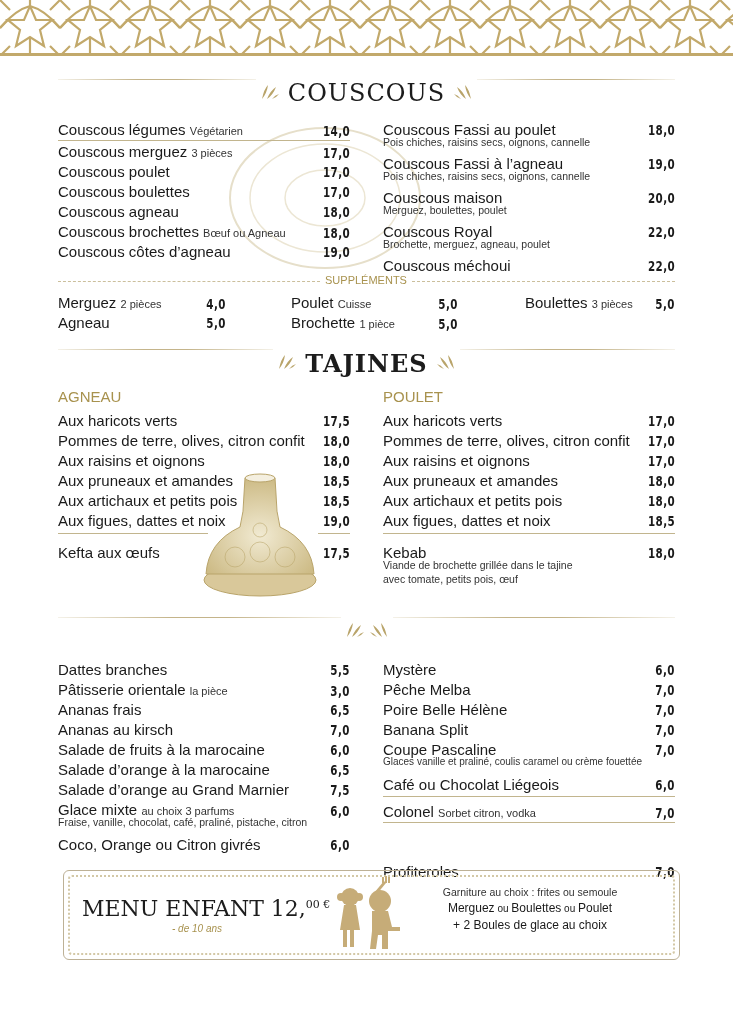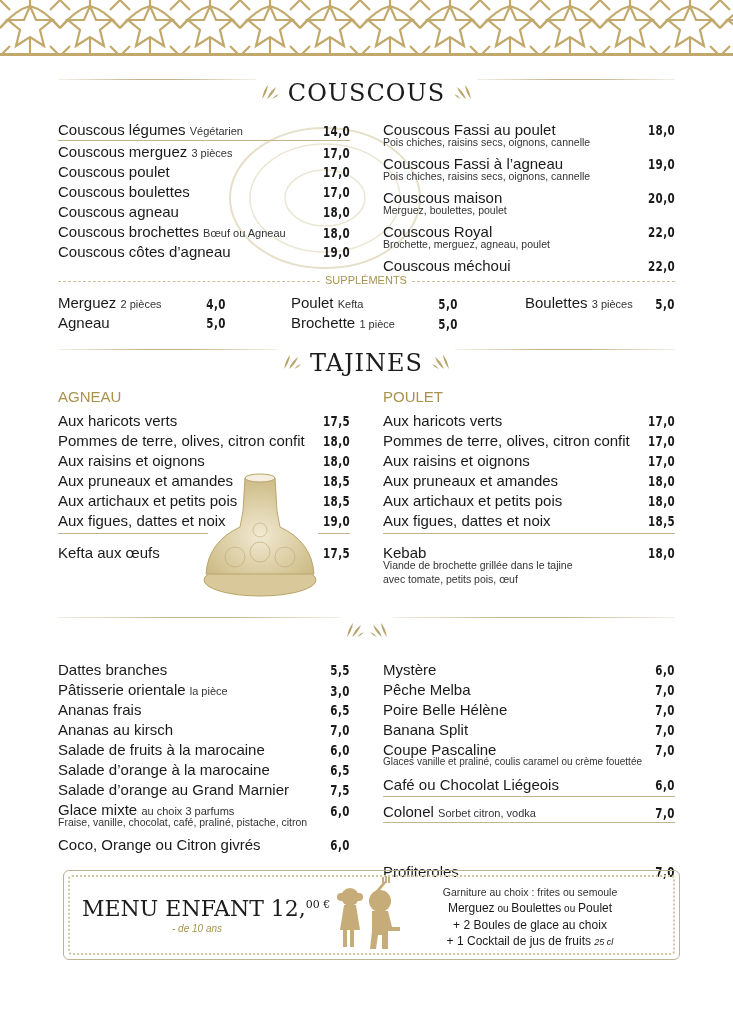--- a/index.html
+++ b/index.html
@@ -124,33 +124,33 @@
 
 <div class="row" style="left:58px;top:291px;width:168px;">
     <span class="name"><span>Merguez</span> <span class="note">2 pièces</span></span>
     <span class="price">4,0</span>
   </div>
 <div class="row" style="left:58px;top:311px;width:168px;">
     <span class="name">Agneau</span>
     <span class="price">5,0</span>
   </div>
 <div class="row" style="left:291px;top:291px;width:167px;">
-    <span class="name"><span>Poulet</span> <span class="note">Kefta</span></span>
+    <span class="name"><span>Poulet</span> <span class="note">Cuisse</span></span>
     <span class="price">5,0</span>
   </div>
 <div class="row" style="left:291px;top:311px;width:167px;">
     <span class="name"><span>Brochette</span> <span class="note">1 pièce</span></span>
     <span class="price">5,0</span>
   </div>
 <div class="row" style="left:525px;top:291px;width:150px;">
     <span class="name"><span>Boulettes</span> <span class="note">3 pièces</span></span>
     <span class="price">5,0</span>
   </div>
 
-<div class="sec-head" style="top:349px;">
+<div class="sec-head" style="top:349px;font-weight:bold;">
   <div class="line"></div>
   <svg class="leaf" viewBox="0 0 22 22">
       <path d="M4 20 Q6 10 10 6 Q9 14 4 20Z M9 20 Q12 12 18 8 Q15 16 9 20Z M14 20 Q17 16 21 15 Q18 19 14 20Z" fill="#b9a46a"></path>
     </svg>
   <span class="title">TAJINES</span>
   <svg class="leaf" viewBox="0 0 22 22" style="transform:scaleX(-1)">
       <path d="M4 20 Q6 10 10 6 Q9 14 4 20Z M9 20 Q12 12 18 8 Q15 16 9 20Z M14 20 Q17 16 21 15 Q18 19 14 20Z" fill="#b9a46a"></path>
     </svg>
   <div class="line"></div>
 </div>
@@ -341,14 +341,13 @@
     <path d="M42 36 L58 36 L62 52 L70 52 L70 56 L58 56 L58 74 L52 74 L52 60 L48 60 L46 74 L40 74 L42 56 Z"></path>
     <path d="M44 18 L54 6 L56 8 L46 20 Z"></path>
     <path d="M53 2 L53 8 M56 1 L56 8 M59 2 L59 8" stroke="#c6ac78" stroke-width="2"></path>
   </g>
 </svg>
 
 <div class="abs" style="left:390px;top:884px;width:280px;text-align:center;font-size:12px;line-height:16px;">
   <div style="font-size:10.5px;color:#333;">Garniture au choix : frites ou semoule</div>
   <div><span>Merguez</span><span style="font-size:10px;"> ou </span><span>Boulettes</span><span style="font-size:10px;"> ou </span><span>Poulet</span></div>
   <div>+ 2 Boules de glace au choix</div>
-  <div><span>+ 1 Cocktail de jus de fruits</span> <span style="font-size:9px;font-style:italic;">25 cl</span></div>
 </div>
 
 </body></html>

